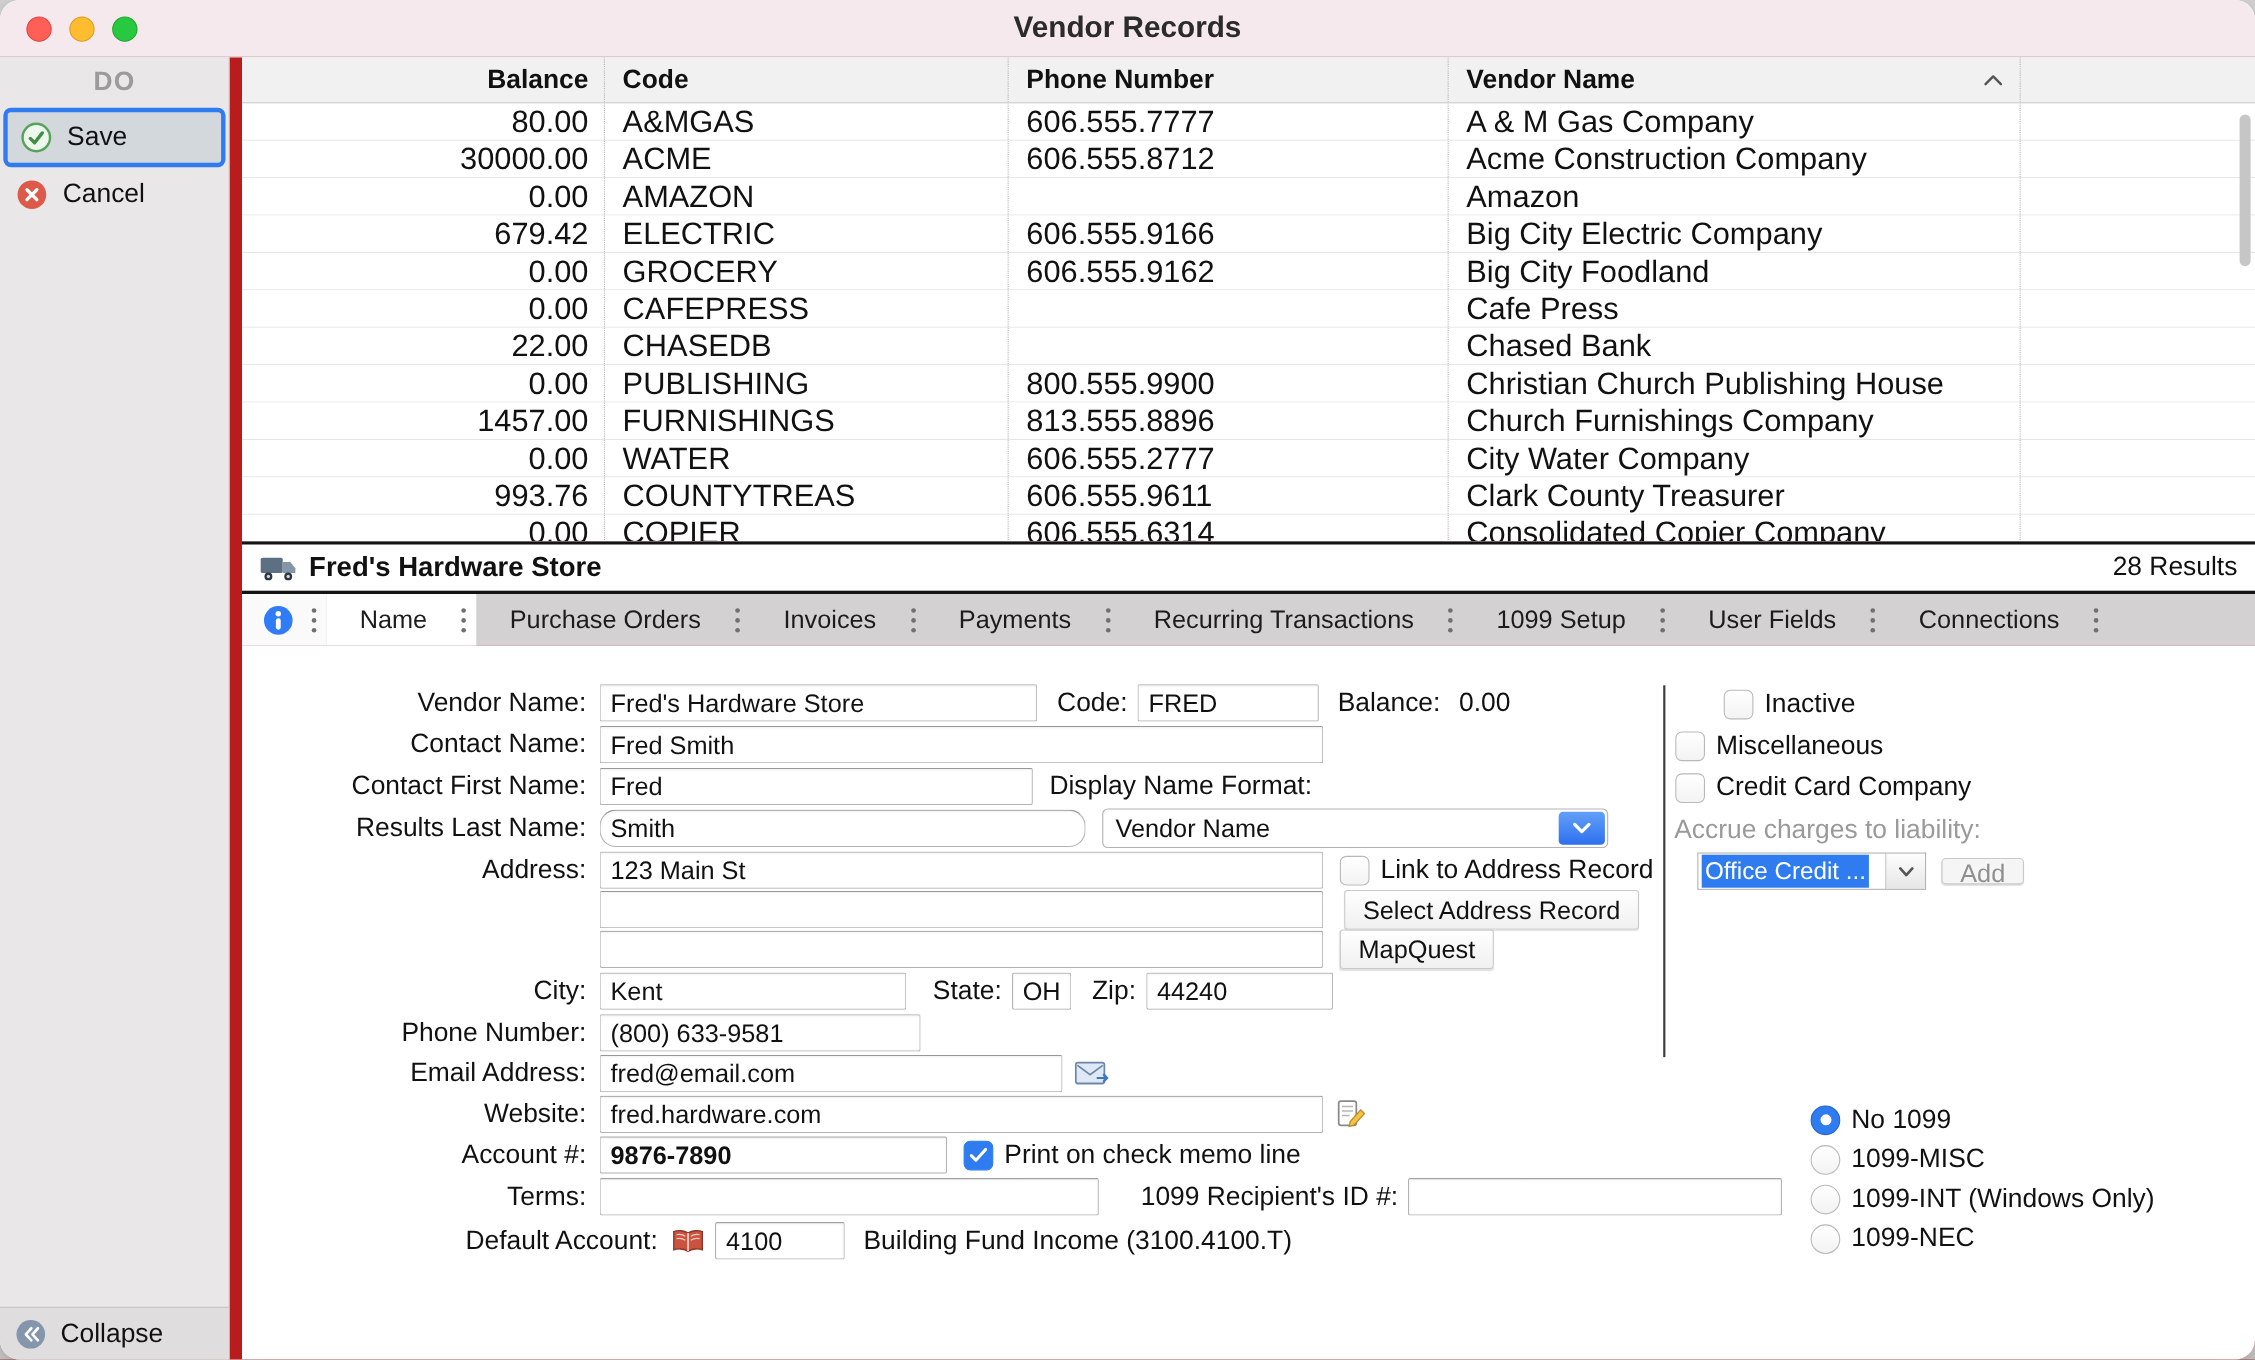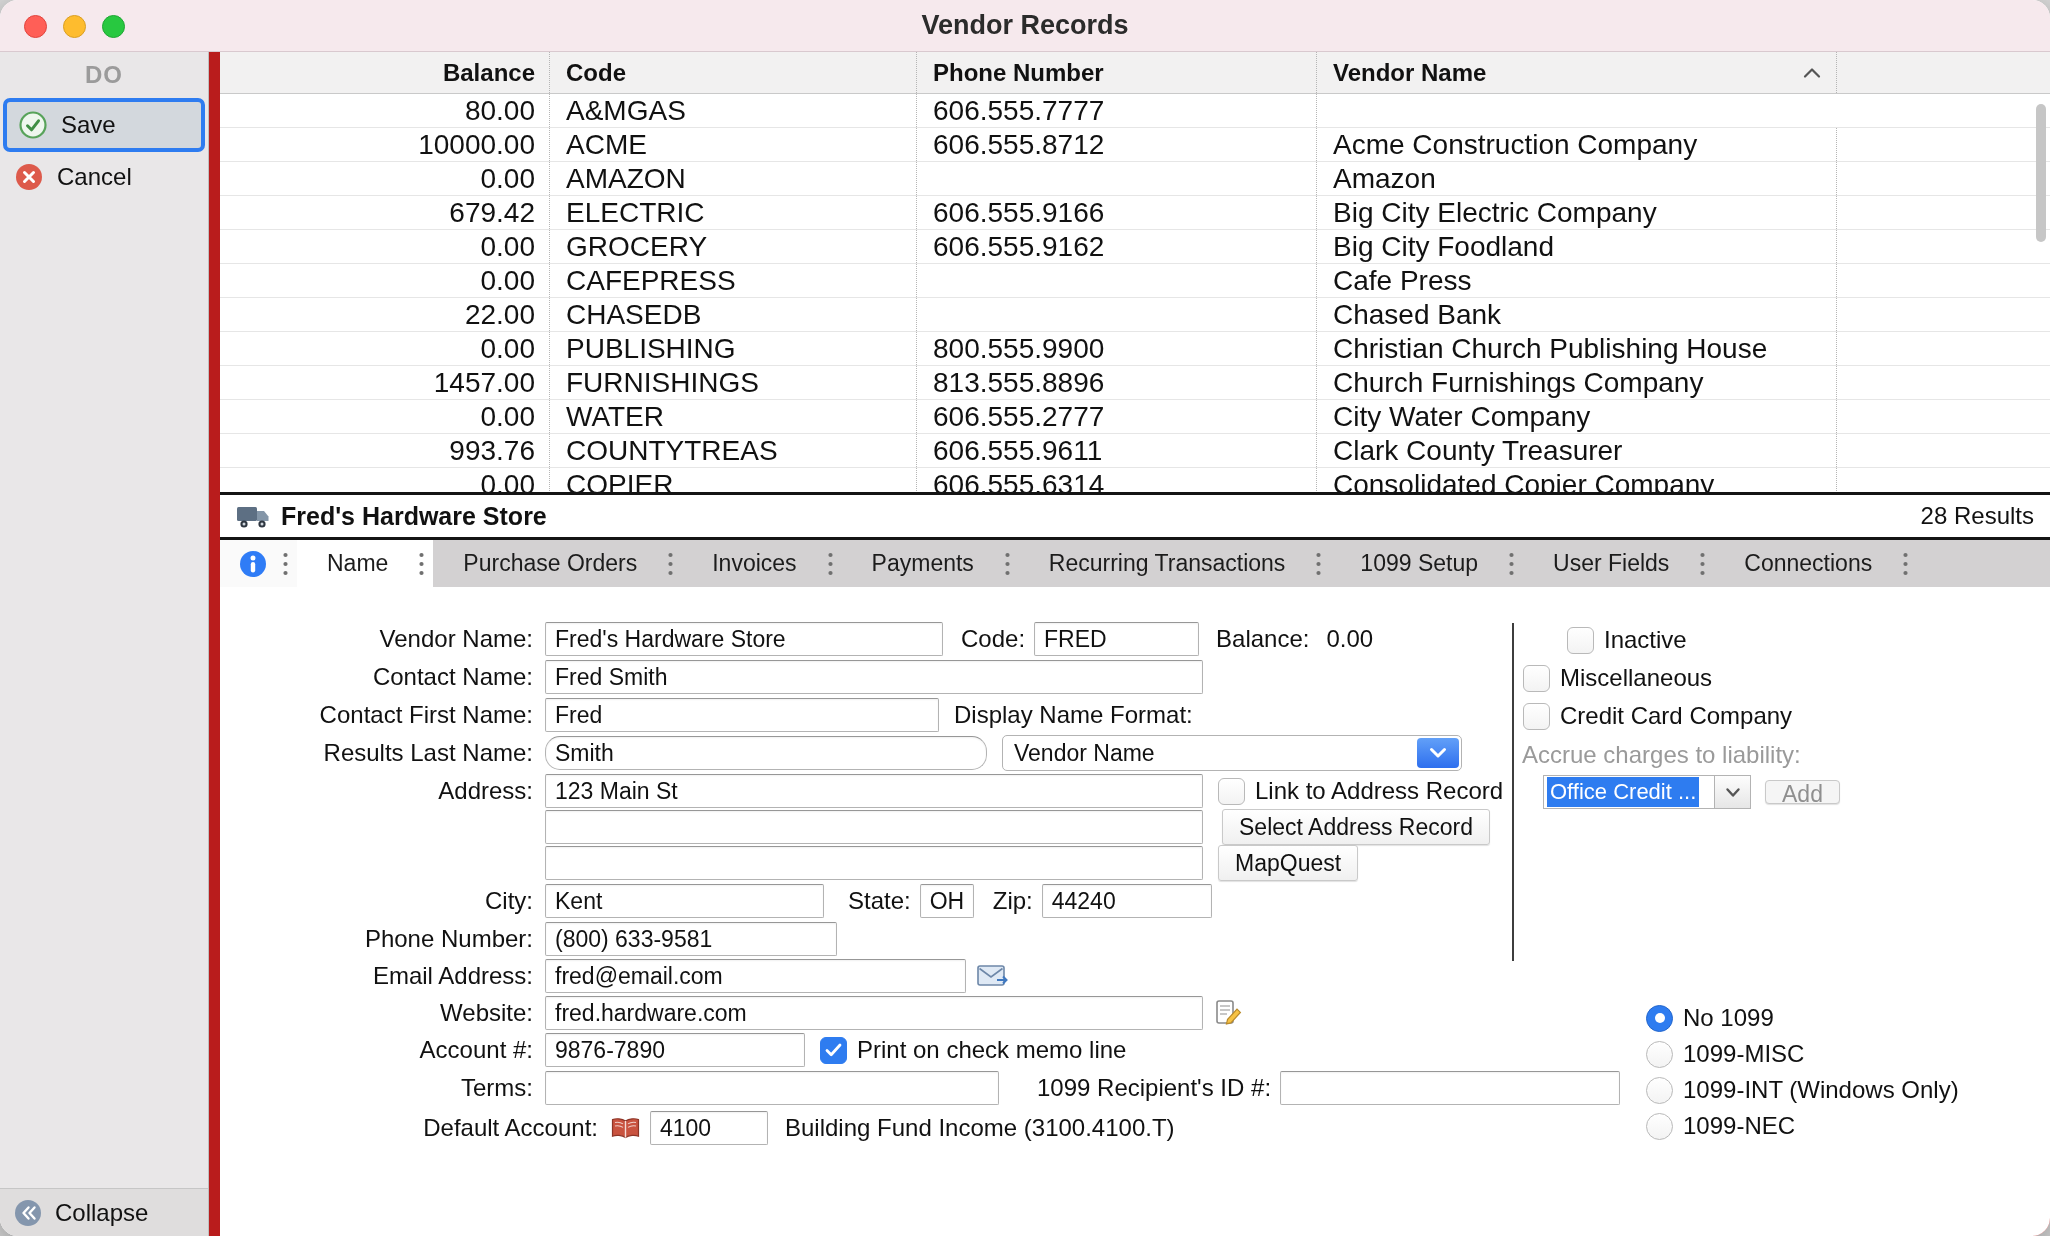--- a/index.html
+++ b/index.html
@@ -222,24 +222,25 @@
               </span>
             </span>
           </div>
           <div class="tcell col-extra"></div>
         </div>
         <div class="tbody" id="table-body">
             <div class="trow">
               <div class="tcell col-balance">80.00</div>
               <div class="tcell col-code">A&amp;MGAS</div>
               <div class="tcell col-phone">606.555.7777</div>
-              <div class="tcell col-extra"></div>
-            </div>
-            <div class="trow">
-              <div class="tcell col-balance">10000.00</div>
+              <div class="tcell col-vendor">A &amp; M Gas Company</div>
+              <div class="tcell col-extra"></div>
+            </div>
+            <div class="trow">
+              <div class="tcell col-balance">30000.00</div>
               <div class="tcell col-code">ACME</div>
               <div class="tcell col-phone">606.555.8712</div>
               <div class="tcell col-vendor">Acme Construction Company</div>
               <div class="tcell col-extra"></div>
             </div>
             <div class="trow">
               <div class="tcell col-balance">0.00</div>
               <div class="tcell col-code">AMAZON</div>
               <div class="tcell col-phone"></div>
               <div class="tcell col-vendor">Amazon</div>
@@ -514,21 +515,21 @@
             <svg width="29" height="29" viewBox="0 0 29 29">
                 <rect x="3" y="2" width="16" height="22" rx="2" fill="#fff" stroke="#8a8a8a" stroke-width="1.6"></rect>
                 <path d="M6 7h10M6 11h10M6 15h7" stroke="#b5b5b5" stroke-width="1.4"></path>
                 <path d="M13.5 20.5L23 10l3.4 3.4-9.5 10.5-4.4 1z" fill="#f6c244" stroke="#b98a2a" stroke-width="1.2"></path>
               </svg>
           </span>
         </div>
 
         <div class="frow" style="top:445px">
           <label class="flabel">Account #:</label>
-          <input class="fin" style="width: 260px;" value="9876-7890">
+          <input class="fin" style="width: 316px; font-weight: bold;" value="9876-7890">
           <span class="checkbox checked" style="margin-left:15px">
             <svg width="17" height="14" viewBox="0 0 17 14">
                 <path d="M2 7.5l4.2 4.2L15 2" fill="none" stroke="#fff" stroke-width="2.8" stroke-linecap="round" stroke-linejoin="round"></path>
               </svg>
           </span>
           <span class="cb-label">Print on check memo line</span>
         </div>
 
         <div class="frow" style="top:483px">
           <label class="flabel">Terms:</label>

